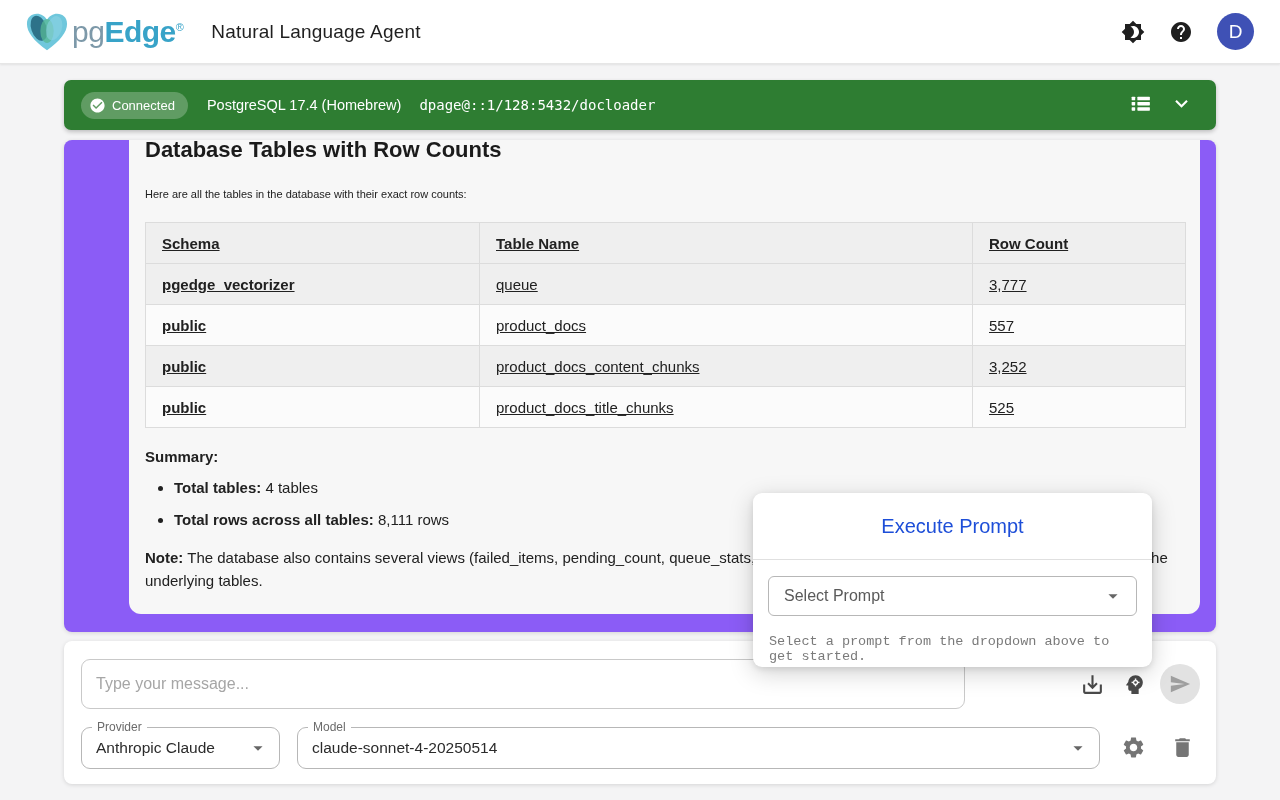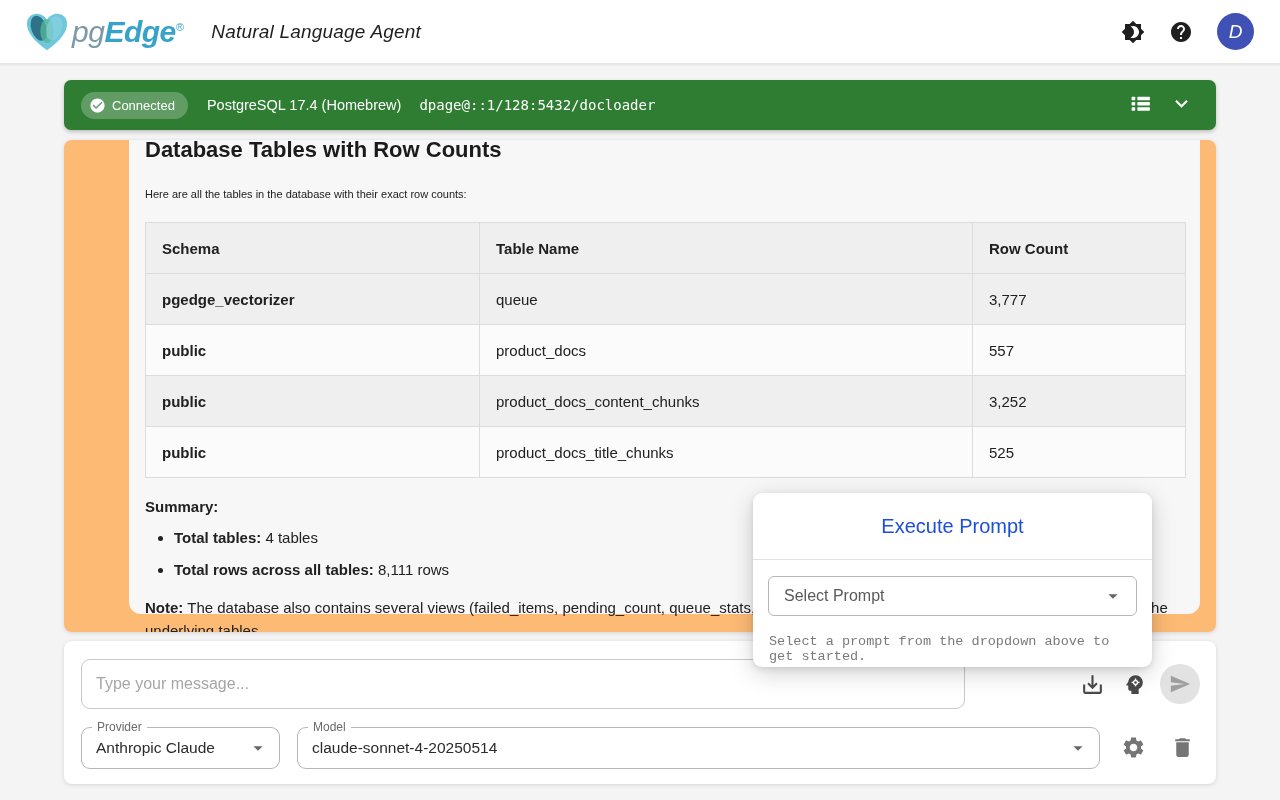--- a/index.html
+++ b/index.html
@@ -9,21 +9,21 @@
     background: #f4f4f5;
     font-family: "Liberation Sans","DejaVu Sans",sans-serif;
     color: #212121;
     overflow: hidden;
   }
   
   .header {
     position:absolute; left:0; top:0; width:1280px; height:64px;
     background:#fff; border-bottom:1px solid #e6e6e6;
     box-shadow:0 1px 2px rgba(0,0,0,.08);
-    display:flex; align-items:center; z-index:20;font-style:italic;
+    display:flex; align-items:center; z-index:20;
   }
   .logo { display:flex; align-items:center; margin-left:24px; }
   .logo svg { display:block; }
   .logo-text { font-size:30px; letter-spacing:-.5px; margin-left:2px; }
   .logo-pg { color:#7d99a9; font-weight:400; }
   .logo-edge { color:#38a3c8; font-weight:700; }
   .logo-reg { color:#38a3c8; font-size:11px; vertical-align:super; }
   .app-title { font-size:19px; color:#1f1f1f; margin-left:28px; letter-spacing:.2px; }
   .header-right { margin-left:auto; display:flex; align-items:center; gap:24px; margin-right:26px; }
   .icon-btn { width:24px; height:24px; color:#1f1f1f; cursor:pointer; }
@@ -44,38 +44,38 @@
     display:flex; align-items:center; gap:6px; font-size:13px;
   }
   .conn-badge svg { width:17px; height:17px; }
   .conn-server { margin-left:19px; font-size:14.5px; }
   .conn-dsn { margin-left:18px; font-size:14px; font-family:"DejaVu Sans Mono","Liberation Mono",monospace; }
   .conn-icons { margin-left:auto; display:flex; align-items:center; gap:16px; margin-right:22px; }
   .conn-icons svg { width:25px; height:25px; cursor:pointer; }
   
   .chat-card {
     position:absolute; left:64px; top:140px; width:1152px; height:492px;
-    background:#fdba74; border-radius:8px;
+    background:#8b5cf6; border-radius:8px;
     box-shadow:0 1px 4px rgba(0,0,0,.13);
     overflow:hidden; z-index:5;
   }
   .bubble {
     position:absolute; left:65px; top:-30px; width:1071px; bottom:18px;
     background:#f7f7f7; border-radius:12px;
     padding:0 16px;
   }
   .bubble h3 { margin-top:26px; font-size:22px; line-height:27px; color:#1b1b1b; font-weight:700; }
   .bubble .intro { margin-top:21px; font-size:11px; line-height:21px; }
   table.dbtable {
     margin-top:17px; width:1040px; border-collapse:collapse; table-layout:fixed;
     font-size:15px;
   }
   table.dbtable col.c1 { width:334px; } table.dbtable col.c2 { width:493px; } table.dbtable col.c3 { width:213px; }
   table.dbtable th, table.dbtable td {
-    border:1px solid #dcdcdc; padding:10px 16px; text-align:left; height:51px;
+    border:1px solid #dcdcdc; padding:10px 16px; text-align:left; height:41px;text-decoration:underline;
   }
   table.dbtable th { background:#efefef; font-weight:700; }
   table.dbtable tr.odd td { background:#efefef; }
   table.dbtable tr.even td { background:#fbfbfb; }
   table.dbtable td.schema { font-weight:700; }
   .summary-label { margin-top:20px; font-size:15px; font-weight:700; }
   .bubble ul { margin-top:11px; padding-left:29px; }
   .bubble li { font-size:15px; line-height:24px; margin-bottom:8px; }
   .note { margin-top:14px; font-size:15px; line-height:23px; }
   

